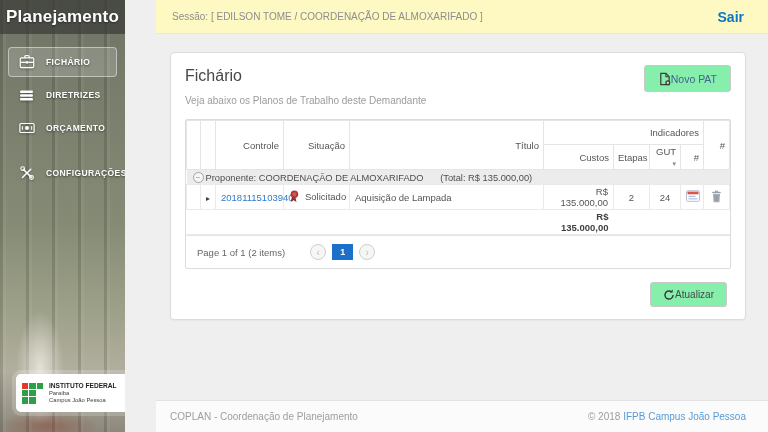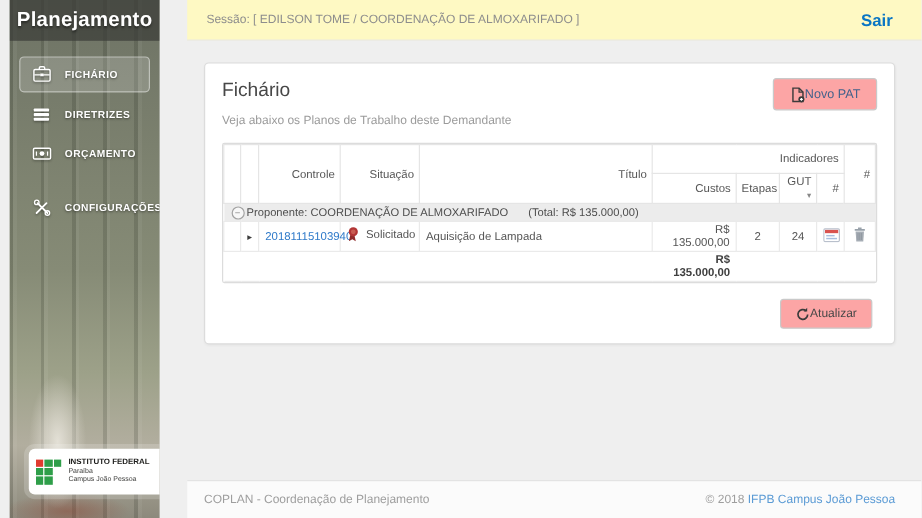--- a/index.html
+++ b/index.html
@@ -7,21 +7,20 @@
   body { font-family:"Liberation Sans", sans-serif; background:#efefef; position:relative; }
 
   
   .sidebar{
     position:absolute; left:0; top:0; width:125px; height:432px; overflow:hidden;
     background:
       radial-gradient(ellipse 34px 80px at 40px 368px, rgba(236,233,224,.85), rgba(236,233,224,0) 70%),
       radial-gradient(ellipse 70px 20px at 48px 426px, rgba(140,62,44,.45), rgba(140,62,44,0) 75%),
       repeating-linear-gradient(90deg, rgba(25,30,20,.16) 0 3px, rgba(255,255,255,.05) 3px 6px, rgba(0,0,0,0) 6px 26px),
       linear-gradient(180deg,#6e7365 0%,#7b806e 28%,#868b76 52%,#9da189 72%,#b2ae9f 86%,#8c897c 100%);
-    margin-left: 8px;
   }
   .sidebar-title{
     height:34px; line-height:34px; text-align:center; color:#fff; font-size:17px; font-weight:bold;
     background:rgba(58,59,56,.72); text-shadow:0 1px 2px rgba(0,0,0,.45); letter-spacing:.2px;
   }
   .nav{ padding:13px 8px 0 8px; }
   .nav-item{
     display:flex; align-items:center; gap:10px; height:30px; padding:0 8px; margin-bottom:3px;
     border:1px solid rgba(0,0,0,0); border-radius:4px; cursor:pointer;
   }
@@ -54,21 +53,21 @@
 
   .content{ flex:1; background:#efefef; }
   .card{
     margin:18px 22px 0 14px; background:#fff; border:1px solid #dcdcdc; border-radius:4px;
     padding:12px 14px 12px 14px; position:relative; box-shadow:0 1px 2px rgba(0,0,0,.04);
   }
   .card-title{ font-size:16px; color:#474747; font-weight:normal; margin-top:2px; }
   .card-sub{ font-size:10px; color:#9b9b9b; margin-top:10px; }
   .btn{
     display:inline-flex; align-items:center; gap:0; border:1px solid #c9c9c9; border-radius:3px;
-    background:#fca5a5; cursor:pointer; font-family:inherit;
+    background:#86efac; cursor:pointer; font-family:inherit;
   }
   .btn-novo{ position:absolute; top:12px; right:14px; height:27px; padding:0 13px; font-size:10.5px; color:#44628b; }
   .btn-atualizar{ height:25px; padding:0 12px; font-size:10px; color:#474747; }
 
   .grid-wrap{ margin-top:13px; border:1px solid #dcdcdc; border-radius:2px; }
   .group-panel{ padding:5px 6px; border-bottom:1px solid #dcdcdc; }
   .chip{
     display:inline-flex; align-items:center; gap:7px; border:1px solid #c6c6c6; border-radius:3px;
     background:#fff; padding:4px 9px; font-size:9.5px; color:#555; cursor:pointer;
   }
@@ -302,20 +301,30 @@
               </td>
             </tr>
             <tr class="summary-row">
               <td colspan="5"></td>
               <td class="c-right"><span class="sum-val">R$ 135.000,00</span></td>
               <td colspan="4"></td>
             </tr>
           </tbody>
         </table>
 
+        <div class="pager">
+          <span class="pager-text">Page 1 of 1 (2 items)</span>
+          <span class="pg-circle">
+              <span>‹</span>
+            </span>
+          <span class="pg-num">1</span>
+          <span class="pg-circle">
+              <span>›</span>
+            </span>
+        </div>
       </div>
 
       <div class="card-actions">
         <button class="btn btn-atualizar">
           <span style="display:inline-flex">
             <svg width="12" height="12" viewBox="0 0 16 16">
                 <path d="M13.4 8A5.4 5.4 0 1 1 11.6 4" fill="none" stroke="#3a3a3a" stroke-width="1.9"></path>
                 <path d="M12.9.7v4h-4z" fill="#3a3a3a"></path>
               </svg>
           </span>

